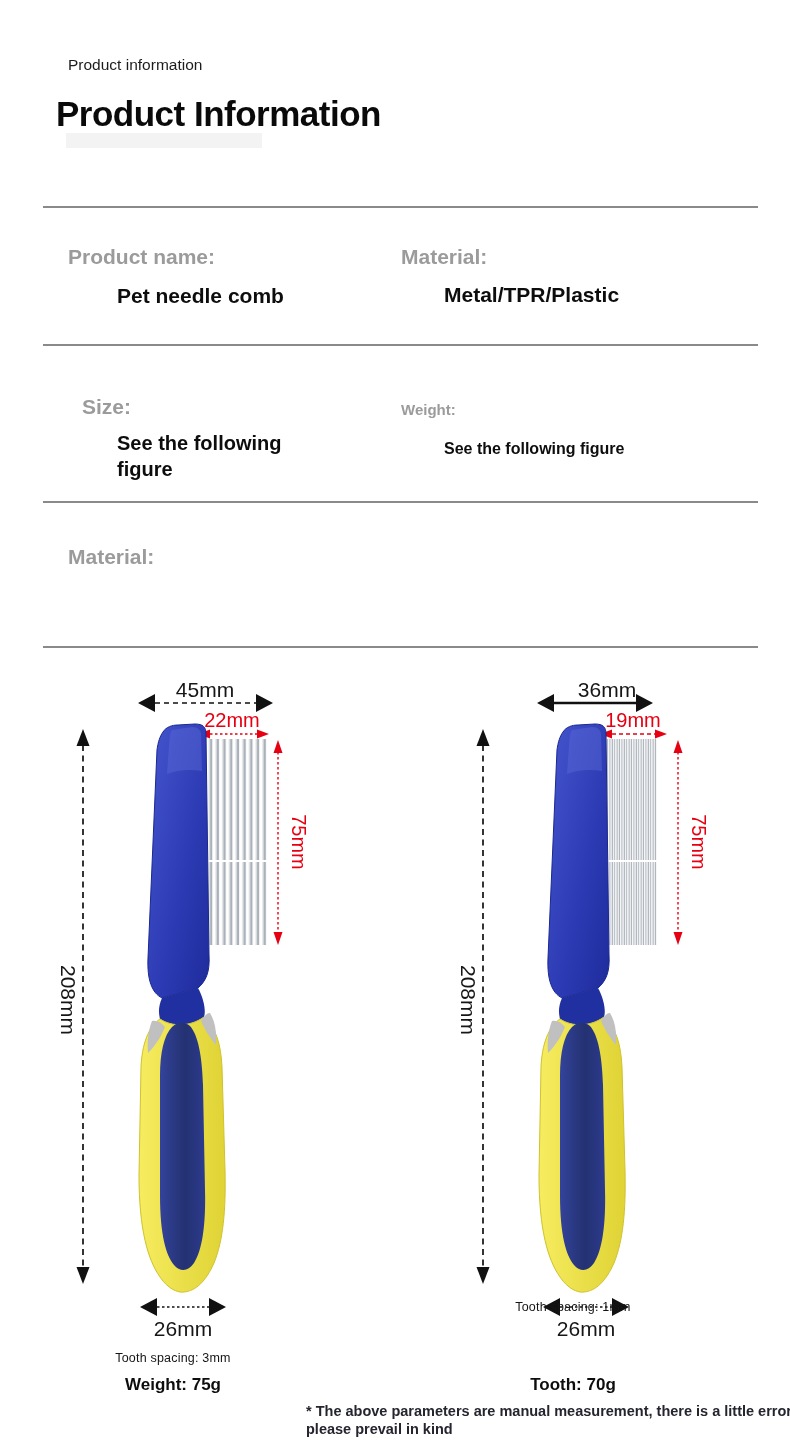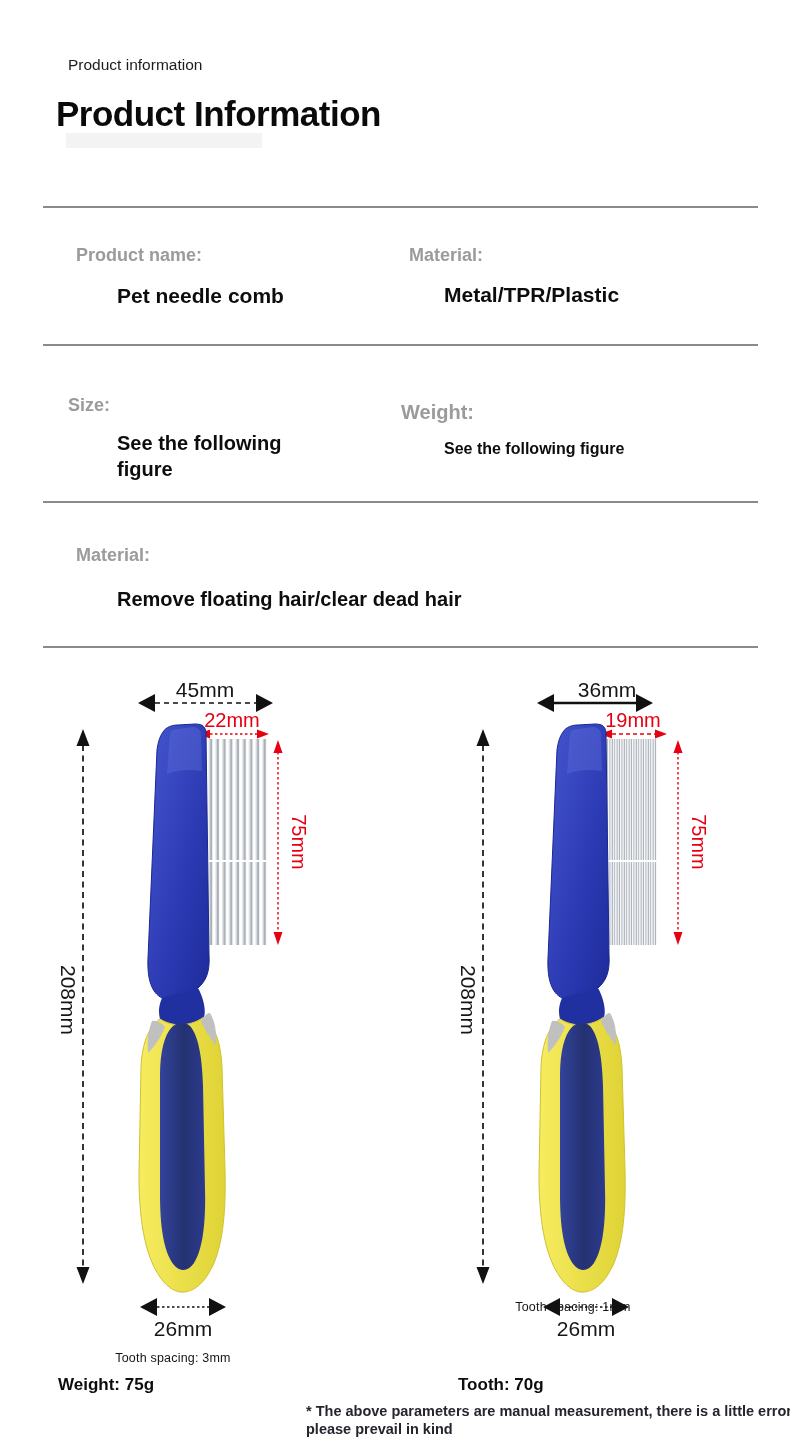--- a/index.html
+++ b/index.html
@@ -4,28 +4,28 @@
 <style>
   html,body{margin:0;padding:0;background:#fff;}
   .page{position:relative;width:790px;height:1453px;background:#fff;overflow:hidden;
         font-family:"Liberation Sans",sans-serif;color:#111;border-radius:27px;}
   .abs{position:absolute;}
   .eyebrow{left:68px;top:56px;font-size:15.5px;color:#1c1c1c;}
   .title{left:56px;top:94px;font-size:35px;font-weight:800;letter-spacing:-0.5px;color:#0a0a0a;}
   .title-shadow{left:66px;top:133px;width:196px;height:15px;background:#f3f3f3;}
   .divider{left:43px;width:715px;height:2px;background:#8a8a8a;}
   .lbl{font-weight:700;color:#9b9b9b;}
-  .lbl-lg{font-size:18px;margin-left:8px;}
-  .lbl-sm{font-size:20px;}
+  .lbl-lg{font-size:21px;}
+  .lbl-sm{font-size:15px;}
   .val{font-weight:700;color:#0d0d0d;margin-left:20px;}
   .val-lg{font-size:21px;}
   .val-md{font-size:20px;line-height:26px;}
   .val-sm{font-size:16px;}
   .cap-spacing{font-size:12.5px;font-weight:400;color:#151515;text-align:center;letter-spacing:0.2px;}
-  .cap-weight{font-size:17px;font-weight:700;color:#0d0d0d;text-align:left;margin-top:3px;}
+  .cap-weight{font-size:17px;font-weight:700;color:#0d0d0d;text-align:center;margin-top:3px;}
   .footnote{left:258px;top:1403px;width:515px;font-size:14.5px;line-height:17.5px;
             font-weight:700;color:#25252f;margin-left:48px;}
   svg text{font-family:"Liberation Sans",sans-serif;}
   .dim-black{font-size:21px;fill:#161616;}
   .dim-red{font-size:20px;fill:var(--dim-red,#e60012);}
 </style>
 </head>
 <body>
 
 <div class="page">
@@ -37,27 +37,26 @@
   <div class="abs divider" style="top:206px"></div>
   <div class="abs divider" style="top:344px"></div>
   <div class="abs divider" style="top:501px"></div>
   <div class="abs divider" style="top:646px"></div>
 
   <div class="abs lbl lbl-lg" style="left:68px;top:245px">Product name:</div>
   <div class="abs val val-lg" style="left:97px;top:284px">Pet needle comb</div>
   <div class="abs lbl lbl-lg" style="left:401px;top:245px">Material:</div>
   <div class="abs val val-lg" style="left:424px;top:283px">Metal/TPR/Plastic</div>
 
-  <div class="abs lbl lbl-lg" style="left:60px;top:395px">Size:</div>
+  <div class="abs lbl lbl-lg" style="left:82px;top:395px">Size:</div>
   <div class="abs val val-md" style="left:97px;top:430px;width:200px">See the following figure</div>
   <div class="abs lbl lbl-sm" style="left:401px;top:401px">Weight:</div>
   <div class="abs val val-sm" style="left:424px;top:440px">See the following figure</div>
 
   <div class="abs lbl lbl-lg" style="left:68px;top:545px">Material:</div>
-  <div class="abs val val-md" style="left:97px;top:586px">Remove floating hair/clear dead hair</div>
 
   <svg class="abs" style="left:60px;top:655px" width="330" height="745" viewBox="0 0 330 745">
     <defs>
       <pattern id="pinsA" width="6.7" height="206" patternUnits="userSpaceOnUse">
         <line x1="3.3" y1="1" x2="3.3" y2="205" stroke="#aab1b9" stroke-width="3.2"></line>
         <line x1="2.2" y1="1" x2="2.2" y2="205" stroke="#dde0e3" stroke-width="1"></line>
       </pattern>
       <linearGradient id="gradHeadA" x1="0" y1="0" x2="1" y2="1">
         <stop offset="0" stop-color="#4656cf"></stop>
           <stop offset="0.6" stop-color="#2b3ab2"></stop>

